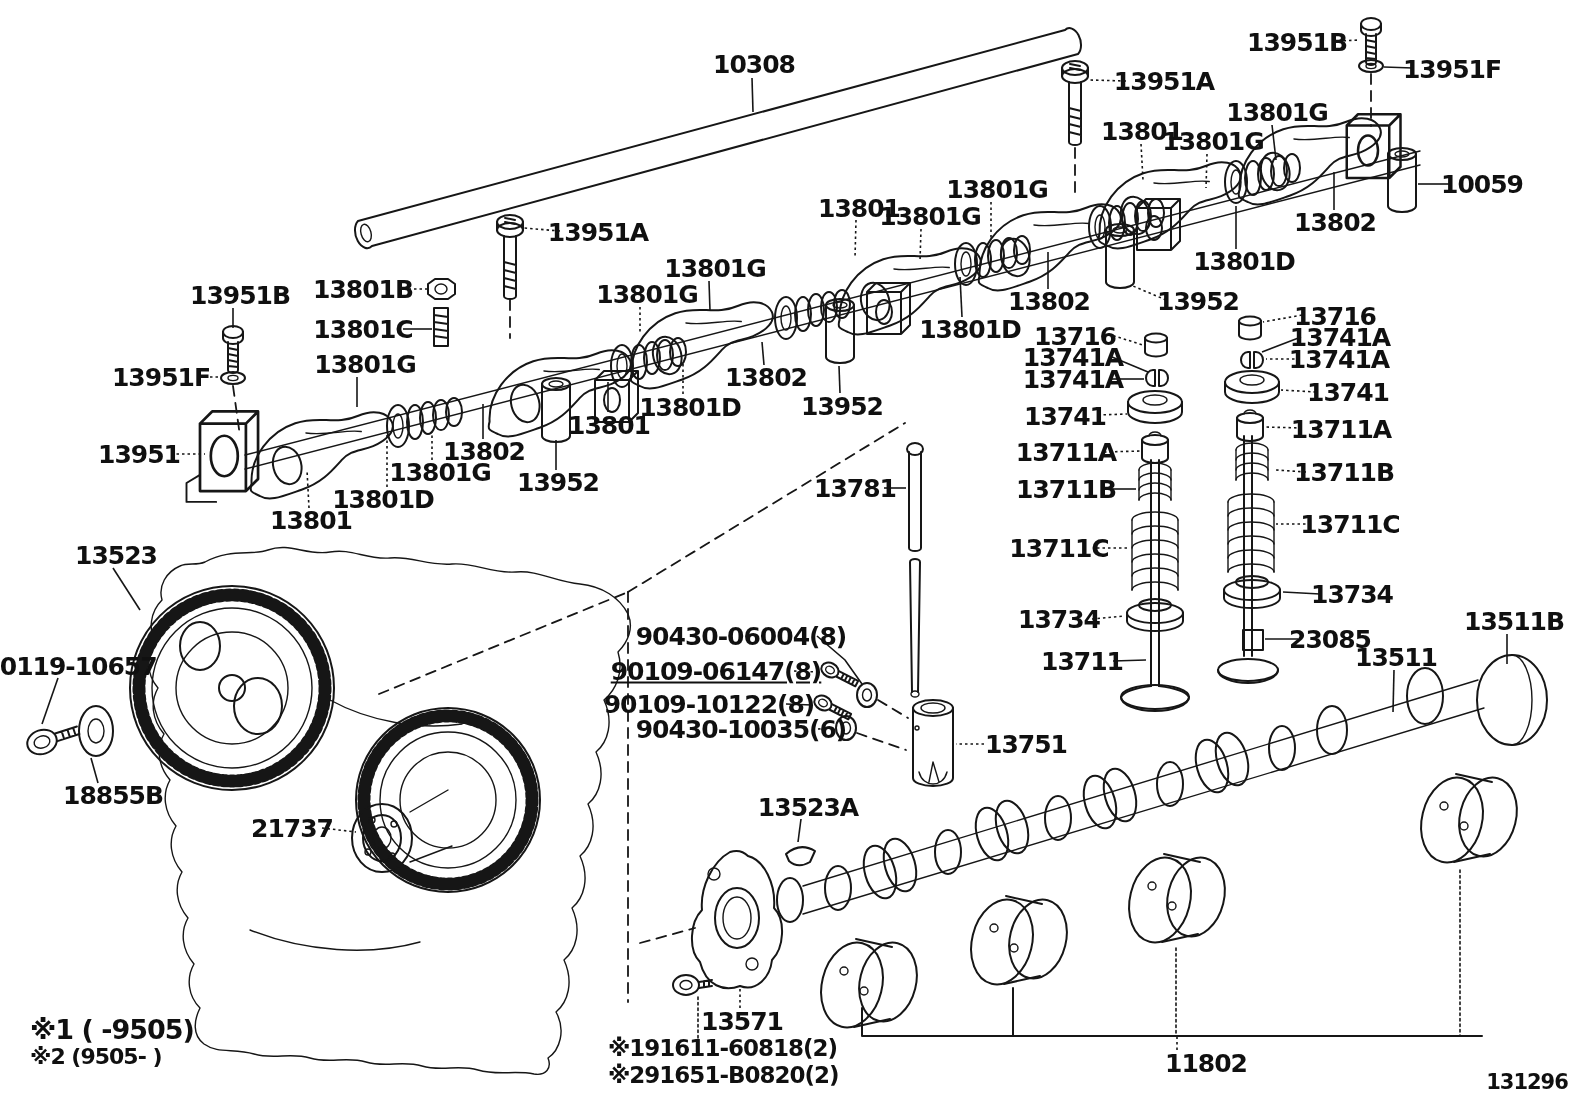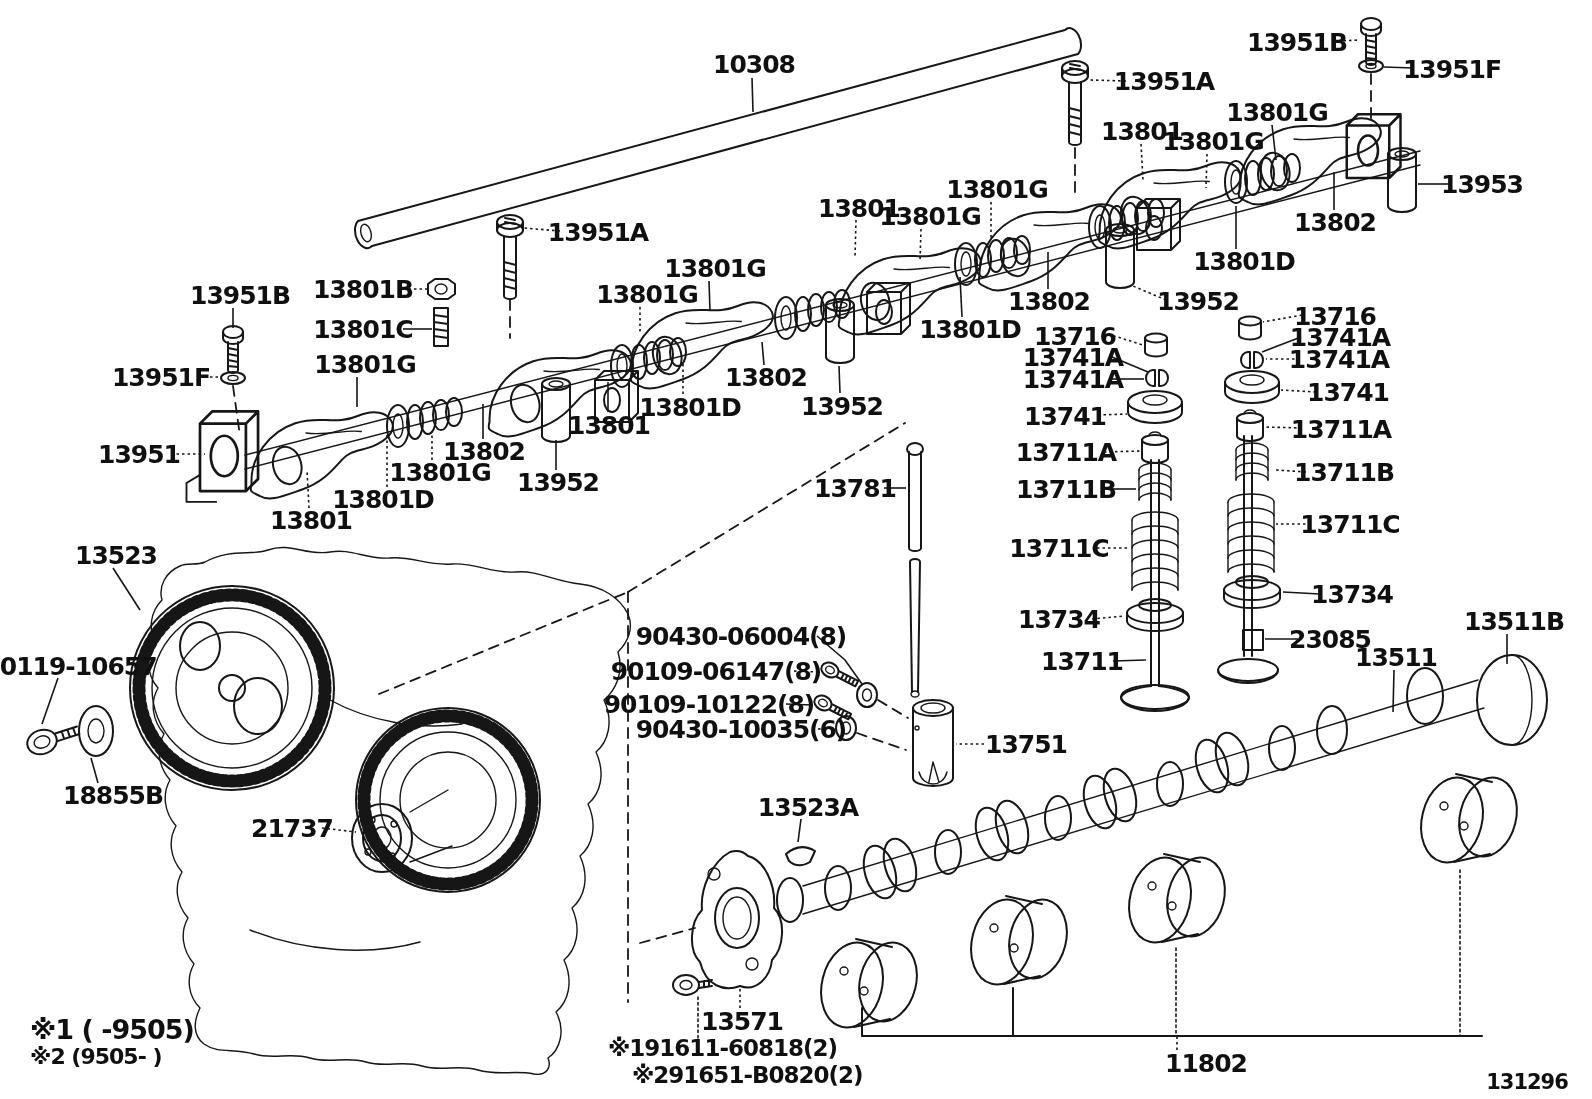--- a/index.html
+++ b/index.html
@@ -387,21 +387,21 @@
     </svg>
 
   <div id="text-layer">
       <div class="label" style="left: 754px; top: 64px;">10308</div>
       <div class="label" style="left: 1164px; top: 81px;">13951A</div>
       <div class="label" style="left: 1297px; top: 42px;">13951B</div>
       <div class="label" style="left: 1452px; top: 69px;">13951F</div>
       <div class="label" style="left: 1277px; top: 112px;">13801G</div>
       <div class="label" style="left: 1142px; top: 131px;">13801</div>
       <div class="label" style="left: 1213px; top: 141px;">13801G</div>
-      <div class="label" style="left: 1482px; top: 184px;">13953</div>
+      <div class="label" style="left: 1482px; top: 184px;">10059</div>
       <div class="label" style="left: 1335px; top: 222px;">13802</div>
       <div class="label" style="left: 1244px; top: 261px;">13801D</div>
       <div class="label" style="left: 997px; top: 189px;">13801G</div>
       <div class="label" style="left: 859px; top: 208px;">13801</div>
       <div class="label" style="left: 930px; top: 216px;">13801G</div>
       <div class="label" style="left: 1049px; top: 301px;">13802</div>
       <div class="label" style="left: 1198px; top: 301px;">13952</div>
       <div class="label" style="left: 970px; top: 329px;">13801D</div>
       <div class="label" style="left: 598px; top: 232px;">13951A</div>
       <div class="label" style="left: 363px; top: 289px;">13801B</div>
@@ -442,25 +442,25 @@
       <div class="label" style="left: 1330px; top: 639px;">23085</div>
       <div class="label" style="left: 1396px; top: 657px;">13511</div>
       <div class="label" style="left: 1514px; top: 621px;">13511B</div>
       <div class="label" style="left: 116px; top: 555px;">13523</div>
       <div class="label" style="left: 70px; top: 666px;">90119-10657</div>
       <div class="label" style="left: 113px; top: 795px;">18855B</div>
       <div class="label" style="left: 292px; top: 828px;">21737</div>
       <div class="label" style="left: 808px; top: 807px;">13523A</div>
       <div class="label" style="left: 742px; top: 1021px;">13571</div>
       <div class="label" style="left: 741px; top: 636px;">90430-06004(8)</div>
-      <div class="label" style="left: 716px; top: 671px;">90109-06147(8)</div>
+      <div class="label" style="left: 716px; top: 671px; text-decoration: underline;">90109-06147(8)</div>
       <div class="label" style="left: 709px; top: 704px;">90109-10122(8)</div>
       <div class="label" style="left: 741px; top: 729px;">90430-10035(6)</div>
       <div class="label" style="left: 1016px; top: 744px; margin-left: 10px;">13751</div>
       <div class="label" style="left: 1206px; top: 1063px;">11802</div>
       <div class="label left" style="left: 30px; top: 1029px; font-size: 27px;">※1 (    -9505)</div>
       <div class="label left" style="left: 30px; top: 1056px; font-size: 22px;">※2 (9505-     )</div>
       <div class="label left" style="left: 608px; top: 1048px; font-size: 23px;">※191611-60818(2)</div>
-      <div class="label left" style="left: 608px; top: 1075px; font-size: 23px; margin-left: 24px;">※291651-B0820(2)</div>
+      <div class="label left" style="left: 608px; top: 1075px; font-size: 23px;">※291651-B0820(2)</div>
     </div>
 
   <div class="label" style="left:1527px;top:1082px;font-size:21px;">131296</div>
 </div>
 
 </body></html>

